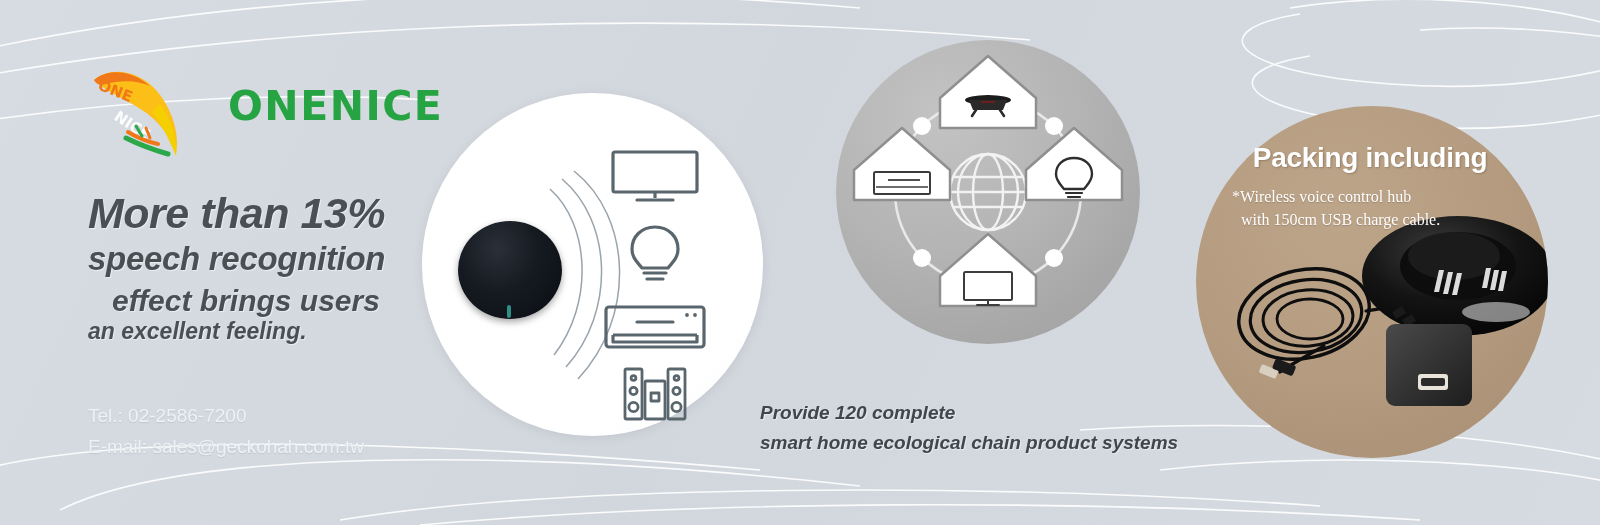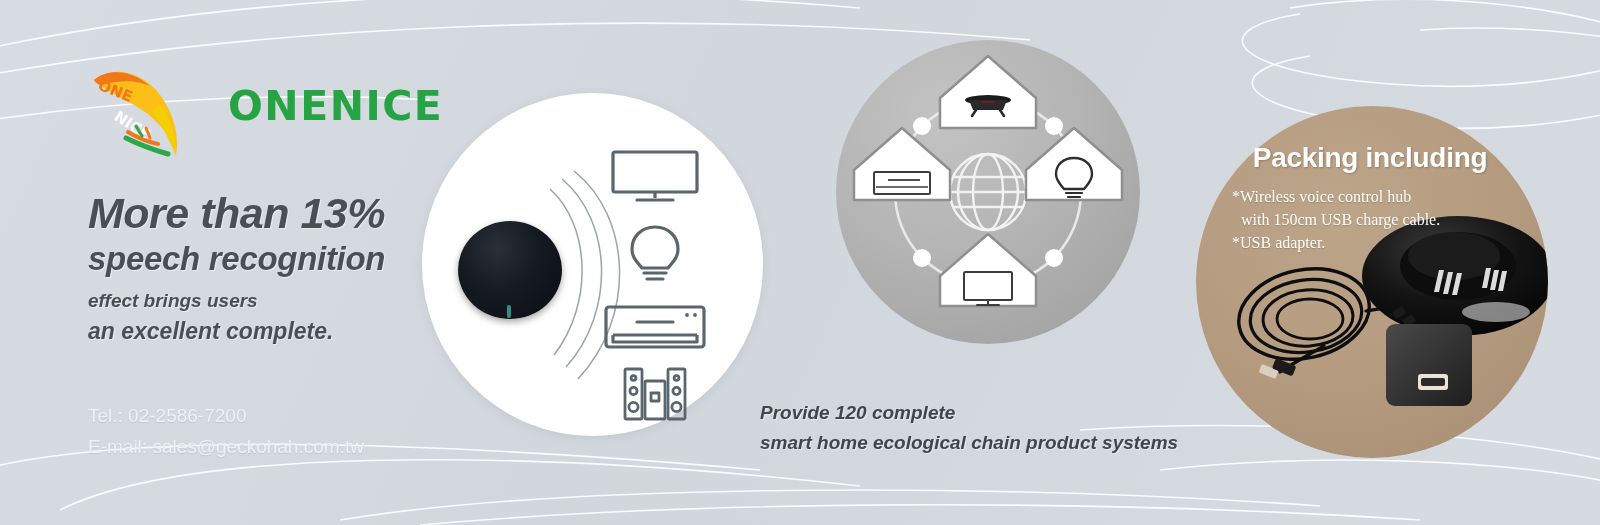--- a/index.html
+++ b/index.html
@@ -32,21 +32,21 @@
   }
 
   .headline {
     position:absolute; left:88px; top:188px; width:430px;
     color:#4a4f54; font-style:italic; font-weight:bold;
     font-family:"Liberation Sans", sans-serif;
     text-shadow:1px 1px 1px rgba(255,255,255,.55);
   }
   .hl-1 { font-size:43px; line-height:50px; letter-spacing:-0.5px; }
   .hl-2 { font-size:33px; line-height:42px; letter-spacing:-0.3px; }
-  .hl-3 { font-size:19px; line-height:31px; margin-top:5px; }
+  .hl-3 { font-size:30px; line-height:31px; margin-top:5px;margin-left:24px; }
   .hl-4 { font-size:23px; line-height:31px; }
 
   .contact {
     position:absolute; left:88px; top:400px; width:430px;
     color:#eef2f6; font-size:19px; line-height:31px;
     text-shadow:0 1px 1px rgba(150,160,170,.35);
   }
 
   
   .circle-white {
@@ -142,21 +142,21 @@
       <path d="M56 68 L 62 78" stroke="#2ba84a" stroke-width="3" stroke-linecap="round"></path>
       <path d="M66 70 L 70 80" stroke="#f07818" stroke-width="3" stroke-linecap="round"></path>
     </svg>
     <div class="logo-word">ONENICE</div>
   </div>
 
   <div class="headline">
     <div class="hl-1">More than 13%</div>
     <div class="hl-2">speech recognition</div>
     <div class="hl-3">effect brings users</div>
-    <div class="hl-4">an excellent complete.</div>
+    <div class="hl-4">an excellent feeling.</div>
   </div>
 
   <div class="contact">
     <div>Tel.: 02-2586-7200</div>
     <div>E-mail: sales@geckohah.com.tw</div>
   </div>
 
   <div class="circle-white">
 
     <svg style="position:absolute;left:0;top:0;" width="341" height="343" viewBox="0 0 341 343" fill="none">
@@ -315,16 +315,15 @@
         <rect x="222" y="268" width="30" height="16" rx="3" fill="#e9e3da"></rect>
         <rect x="225" y="272" width="24" height="8" rx="2" fill="#2b2b2b"></rect>
       </g>
     </g>
   </svg>
 
   <div class="pack-title">Packing including</div>
   <div class="pack-lines">
     <div>*Wireless voice control hub</div>
     <div class="indent">with 150cm USB charge cable.</div>
-    <div>*USB adapter.</div>
   </div>
 
 </div>
 
 </body></html>

